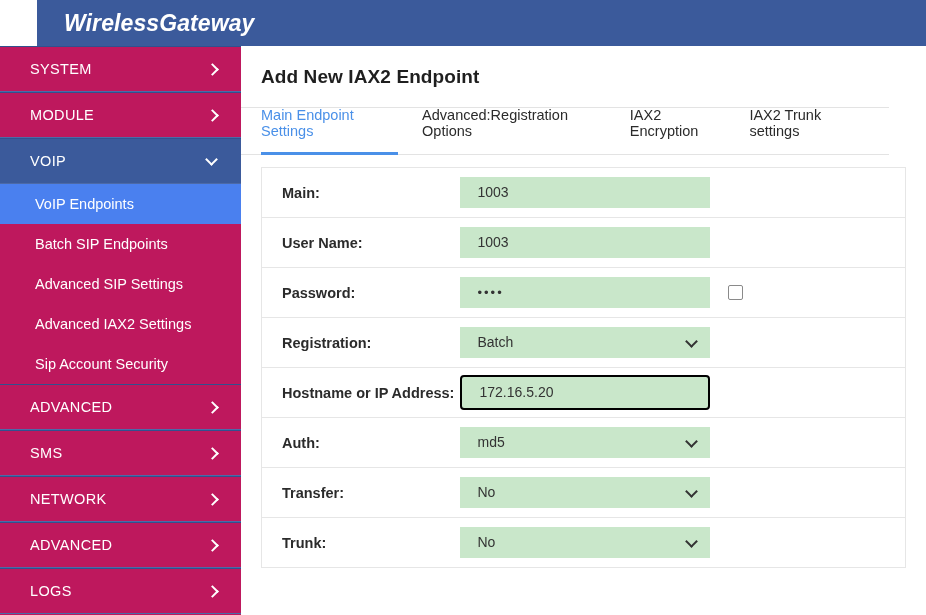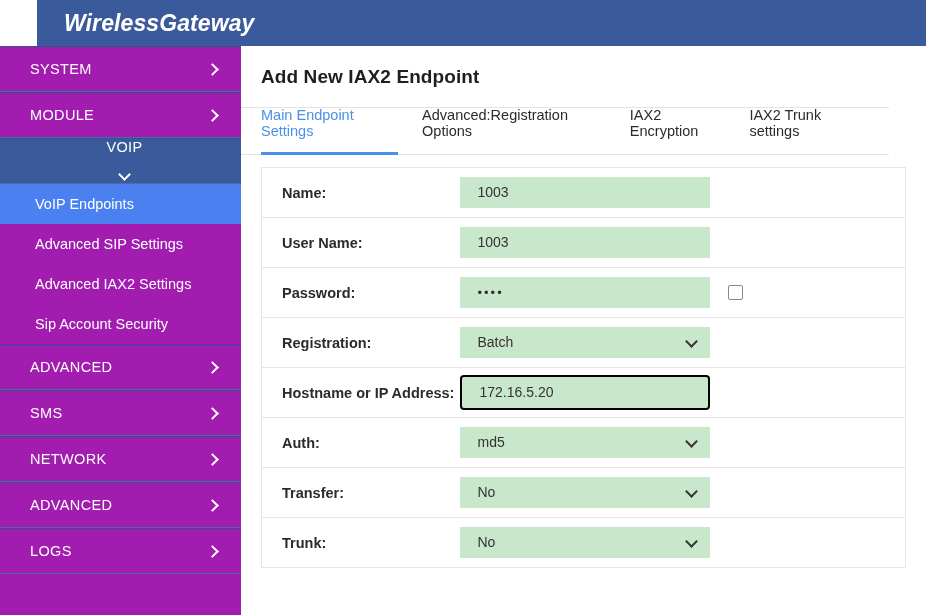--- a/index.html
+++ b/index.html
@@ -24,37 +24,37 @@
     font-style: italic;
     font-weight: bold;
     letter-spacing: 0.1px;
     padding-left: 27px;
   }
 
   
   .sidebar {
     position: absolute; top: 46px; left: 0;
     width: 241px; height: 569px;
-    background: #a21caf;
+    background: #be185d;
     overflow: hidden;
   }
   .nav-group {
     height: 46px;
     display: flex; align-items: center; justify-content: space-between;
     padding: 0 22px 0 30px;
     border-bottom: 1px solid #4c6aa8;
     border-top: 1px solid #32508e;
     cursor: pointer;
   }
   .nav-group .lbl {
     color: #ffffff;
     font-size: 14.5px;
     letter-spacing: 0.35px;
   }
-  .nav-group.open { background: #3b5a9b; flex-direction: column; }
+  .nav-group.open { background: #3b5a9b; }
   .chev {
     width: 14px; height: 14px;
     display: inline-block;
     position: relative;
   }
   .chev::before {
     content: "";
     position: absolute;
     top: 3px; left: 3px;
     width: 7px; height: 7px;
@@ -220,20 +220,23 @@
       <span class="chev"></span>
     </div>
 
     <div class="nav-group open">
       <span class="lbl">VOIP</span>
       <span class="chev down"></span>
     </div>
 
     <div class="nav-sub active">
       <span class="lbl">VoIP Endpoints</span>
+    </div>
+    <div class="nav-sub">
+      <span class="lbl">Batch SIP Endpoints</span>
     </div>
     <div class="nav-sub">
       <span class="lbl">Advanced SIP Settings</span>
     </div>
     <div class="nav-sub">
       <span class="lbl">Advanced IAX2 Settings</span>
     </div>
     <div class="nav-sub">
       <span class="lbl">Sip Account Security</span>
     </div>
@@ -278,21 +281,21 @@
       <div class="tab">
         <span>IAX2 Trunk settings</span>
       </div>
     </div>
 
     <div class="form-wrap">
       <table class="form-table">
         <tbody>
 
           <tr>
-            <td class="cell-label">Name:</td>
+            <td class="cell-label">Main:</td>
             <td class="cell-field">
               <span class="fld">1003</span>
             </td>
           </tr>
 
           <tr>
             <td class="cell-label">User Name:</td>
             <td class="cell-field">
               <span class="fld">1003</span>
             </td>

